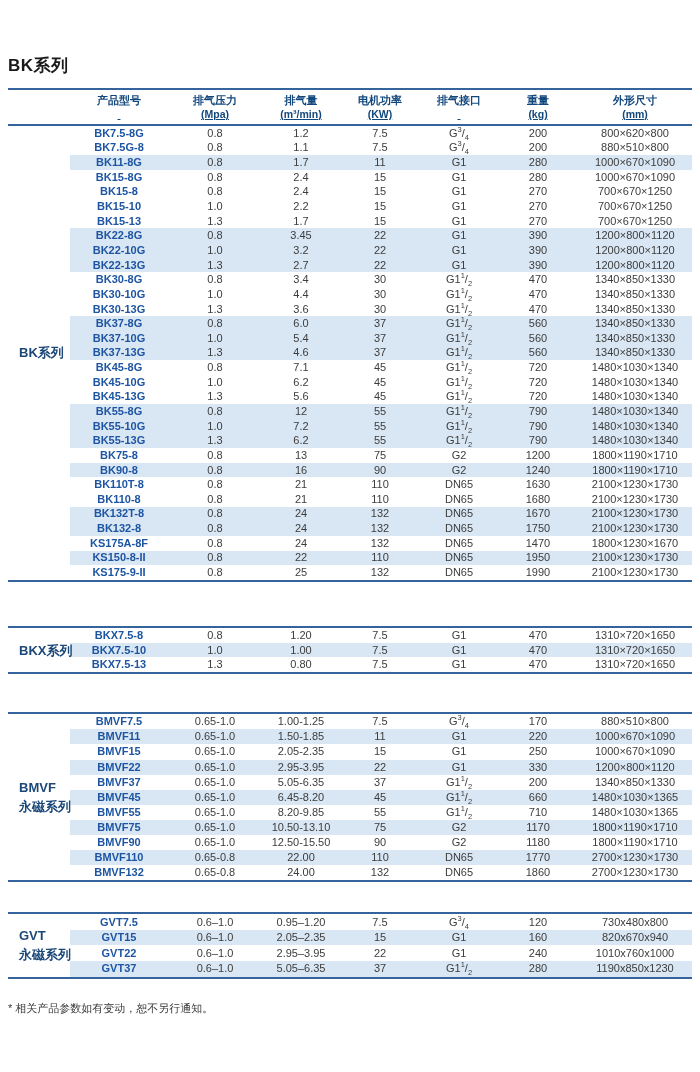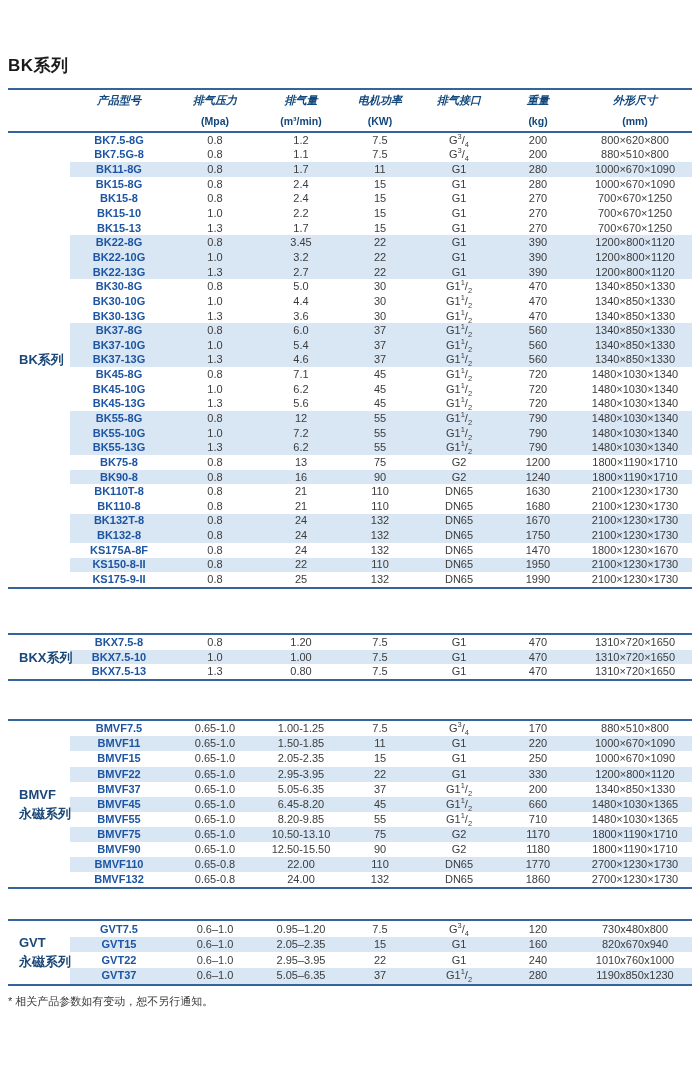--- a/index.html
+++ b/index.html
@@ -15,42 +15,42 @@
   }
   table.spec{
     width:684px;border-collapse:collapse;table-layout:fixed;
     border-top:2px solid #35639b;border-bottom:2px solid #35639b;
   }
   thead th{
     border-bottom:2px solid #35639b;
     padding:4px 0 3px 0;vertical-align:top;
     font-size:11px;font-weight:bold;color:#12477c;text-align:center;
   }
-  thead th .l1{line-height:13px;font-style:italic;}
-  thead th .l2{line-height:13px;font-size:10.5px;margin-top:8px;}
+  thead th .l1{line-height:13px;}
+  thead th .l2{line-height:13px;font-size:10.5px;margin-top:1px;text-decoration:underline;}
   td{
     padding:0;text-align:center;vertical-align:middle;
     font-size:11px;line-height:1;color:#3c3c3c;white-space:nowrap;
   }
   .sec-bk   td{height:14.65px;}
   .sec-bkx  td{height:14.8px;}
   .sec-bmvf td{height:15.1px;}
   .sec-gvt  td{height:15.6px;}
   td.model{font-weight:bold;color:#1d55a2;}
   td.label-cell{
     text-align:left;padding-left:11px;background:#ffffff;
     font-weight:bold;font-size:13px;line-height:19px;color:#1b4878;
   }
   tr.hl td{background:#d9e6f3;}
   td sup{font-size:7.5px;vertical-align:super;line-height:0;}
   td sub{font-size:7.5px;vertical-align:sub;line-height:0;}
   .sec-bkx{margin-top:44px;}
   .sec-bmvf{margin-top:38px;}
   .sec-gvt{margin-top:30px;}
-  .footnote{margin-top:8px;font-size:11px;color:#3a3a3a;line-height:14px;}
+  .footnote{margin-top:22px;font-size:11px;color:#3a3a3a;line-height:14px;}
 </style>
 </head>
 <body>
 
 <div class="page">
   <h1 class="page-title">BK系列</h1>
   <div id="tables">
       <div class="sec sec-bk">
         <table class="spec">
           <colgroup>
@@ -184,21 +184,21 @@
               <td>1.3</td>
               <td>2.7</td>
               <td>22</td>
               <td>G1</td>
               <td>390</td>
               <td>1200×800×1120</td>
             </tr>
             <tr>
               <td class="model">BK30-8G</td>
               <td>0.8</td>
-              <td>5.0</td>
+              <td>3.4</td>
               <td>30</td>
               <td>G1<sup>1</sup>/<sub>2</sub></td>
               <td>470</td>
               <td>1340×850×1330</td>
             </tr>
             <tr>
               <td class="model">BK30-10G</td>
               <td>1.0</td>
               <td>4.4</td>
               <td>30</td>

